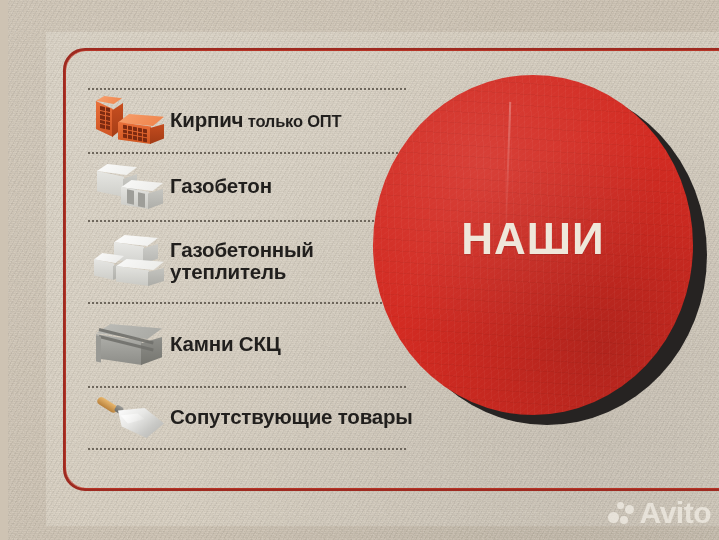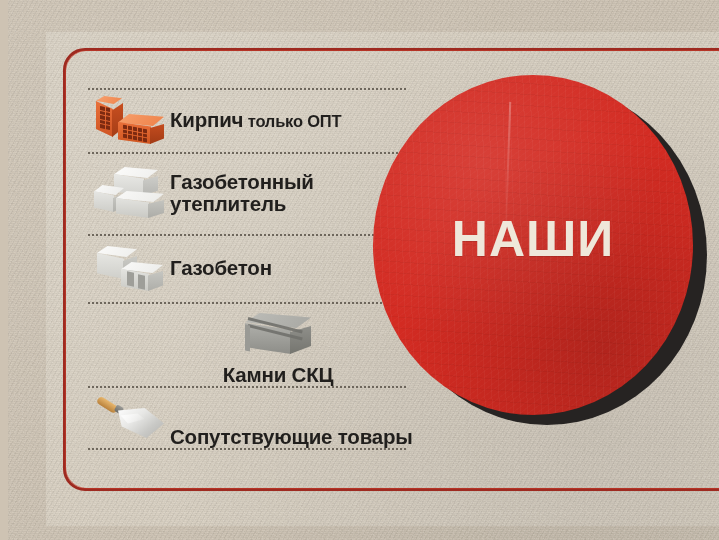--- a/index.html
+++ b/index.html
@@ -76,22 +76,22 @@
   .label-cell{
     color:#211f1d;
     font-weight:bold;
     letter-spacing:-.2px;
     line-height:1.08;
   }
 
   .row-brick   {height:64px;}
   .row-gas     {height:68px;}
   .row-insul   {height:82px;}
-  .row-skc     {height:84px;flex-direction:column;}
-  .row-extra   {height:62px;align-items:flex-end;}
+  .row-skc     {height:84px;}
+  .row-extra   {height:62px;}
 
   .t-big   {font-size:20.5px;}
   .t-small {font-size:16.5px;font-weight:bold;}
   .t-two   {font-size:20.5px;}
 
   
   .ico{position:relative;display:block;}
 
   
   .ico-brick{width:70px;height:52px;}
@@ -214,21 +214,21 @@
     position:absolute;left:42%;top:8%;width:2px;height:38%;
     background:linear-gradient(180deg,rgba(255,255,255,.28),rgba(255,255,255,0));
     transform:rotate(2deg);pointer-events:none;
   }
   .stamp-line{
     position:relative;z-index:2;
     color:#efe7da;font-weight:bold;letter-spacing:1px;
     text-align:center;line-height:1;
     text-shadow:0 1px 0 rgba(0,0,0,.12);
   }
-  .stamp-line-1{font-size:50px;margin-bottom:12px;}
+  .stamp-line-1{font-size:44px;margin-bottom:12px;}
   .stamp-line-2{font-size:52px;}
 
   
   .avito{
     position:absolute;right:16px;bottom:12px;
     display:flex;align-items:center;gap:6px;
     opacity:.72;
   }
   .avito-mark{position:relative;width:26px;height:24px;}
   .avito-mark i{position:absolute;border-radius:50%;background:#f3efe7;display:block;}
@@ -294,20 +294,43 @@
                 <i></i>
               </span>
           </span>
         </span>
       </div>
       <div class="label-cell">
         <span class="t-big">Кирпич</span><span class="t-small"> только ОПТ</span>
       </div>
     </div>
 
+    <div class="row row-gas">
+      <div class="sep"></div>
+      <div class="icon-cell">
+        <span class="ico ico-gas">
+          <span class="blk gb1">
+            <span class="top"></span>
+              <span class="front"></span>
+              <span class="side"></span>
+          </span>
+          <span class="blk gb2">
+            <span class="top"></span>
+              <span class="front"></span>
+              <span class="side"></span>
+            <span class="slotA"></span>
+              <span class="slotB"></span>
+          </span>
+        </span>
+      </div>
+      <div class="label-cell">
+        <span class="t-big">Газобетон</span>
+      </div>
+    </div>
+
     <div class="row row-insul">
       <div class="sep"></div>
       <div class="icon-cell">
         <span class="ico ico-insul">
           <span class="blk in1">
             <span class="top"></span>
               <span class="front"></span>
               <span class="side"></span>
           </span>
           <span class="blk in2">
@@ -318,43 +341,20 @@
           <span class="blk in3">
             <span class="top"></span>
               <span class="front"></span>
               <span class="side"></span>
           </span>
         </span>
       </div>
       <div class="label-cell t-two">
         <div>Газобетонный</div>
         <div>утеплитель</div>
-      </div>
-    </div>
-
-    <div class="row row-gas">
-      <div class="sep"></div>
-      <div class="icon-cell">
-        <span class="ico ico-gas">
-          <span class="blk gb1">
-            <span class="top"></span>
-              <span class="front"></span>
-              <span class="side"></span>
-          </span>
-          <span class="blk gb2">
-            <span class="top"></span>
-              <span class="front"></span>
-              <span class="side"></span>
-            <span class="slotA"></span>
-              <span class="slotB"></span>
-          </span>
-        </span>
-      </div>
-      <div class="label-cell">
-        <span class="t-big">Газобетон</span>
       </div>
     </div>
 
     <div class="row row-skc">
       <div class="sep"></div>
       <div class="icon-cell">
         <span class="ico ico-skc">
           <span class="sk">
             <span class="top"></span>
               <span class="front"></span>
@@ -392,14 +392,23 @@
 
   <div class="stamp-wrap">
     <div class="stamp-shadow"></div>
     <div class="stamp">
       <div class="stamp-noise"></div>
       <div class="stamp-scratch"></div>
       <div class="stamp-line stamp-line-1">НАШИ</div>
     </div>
   </div>
 
+  <div class="avito">
+    <span class="avito-mark">
+      <i class="av-a"></i>
+        <i class="av-b"></i>
+        <i class="av-c"></i>
+        <i class="av-d"></i>
+    </span>
+    <span class="avito-word">Avito</span>
+  </div>
 
 </div>
 
 </body></html>

